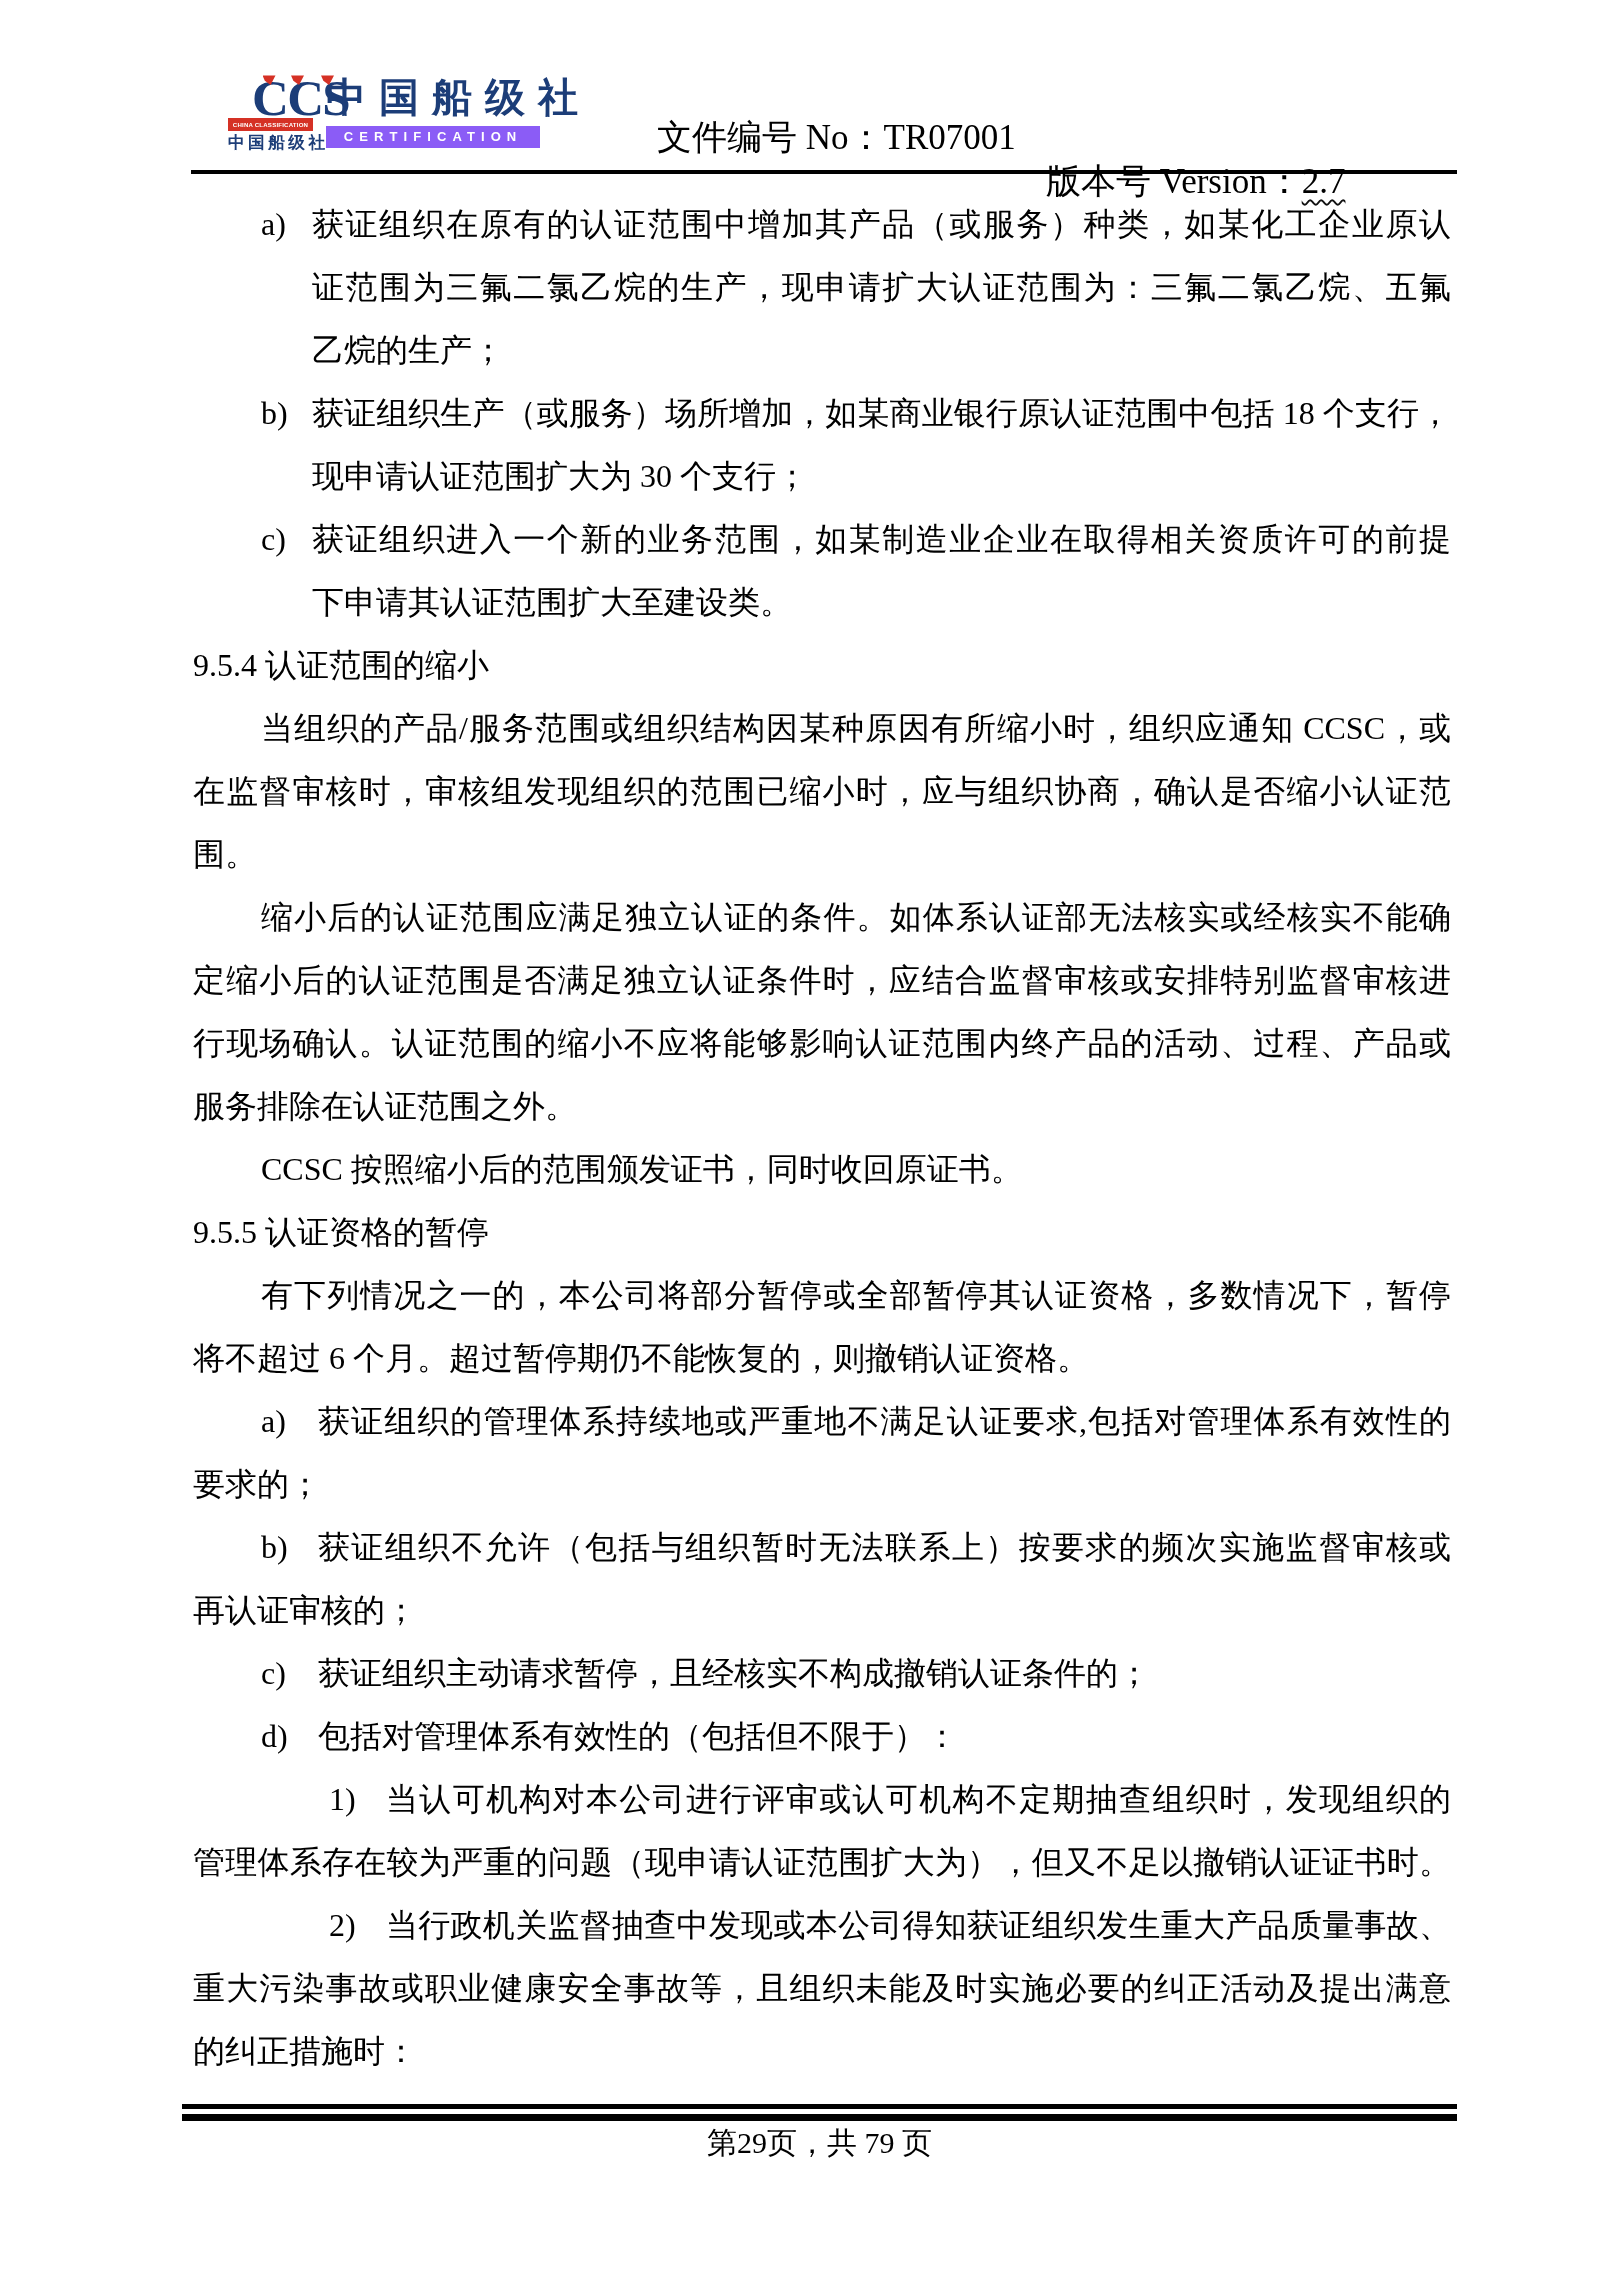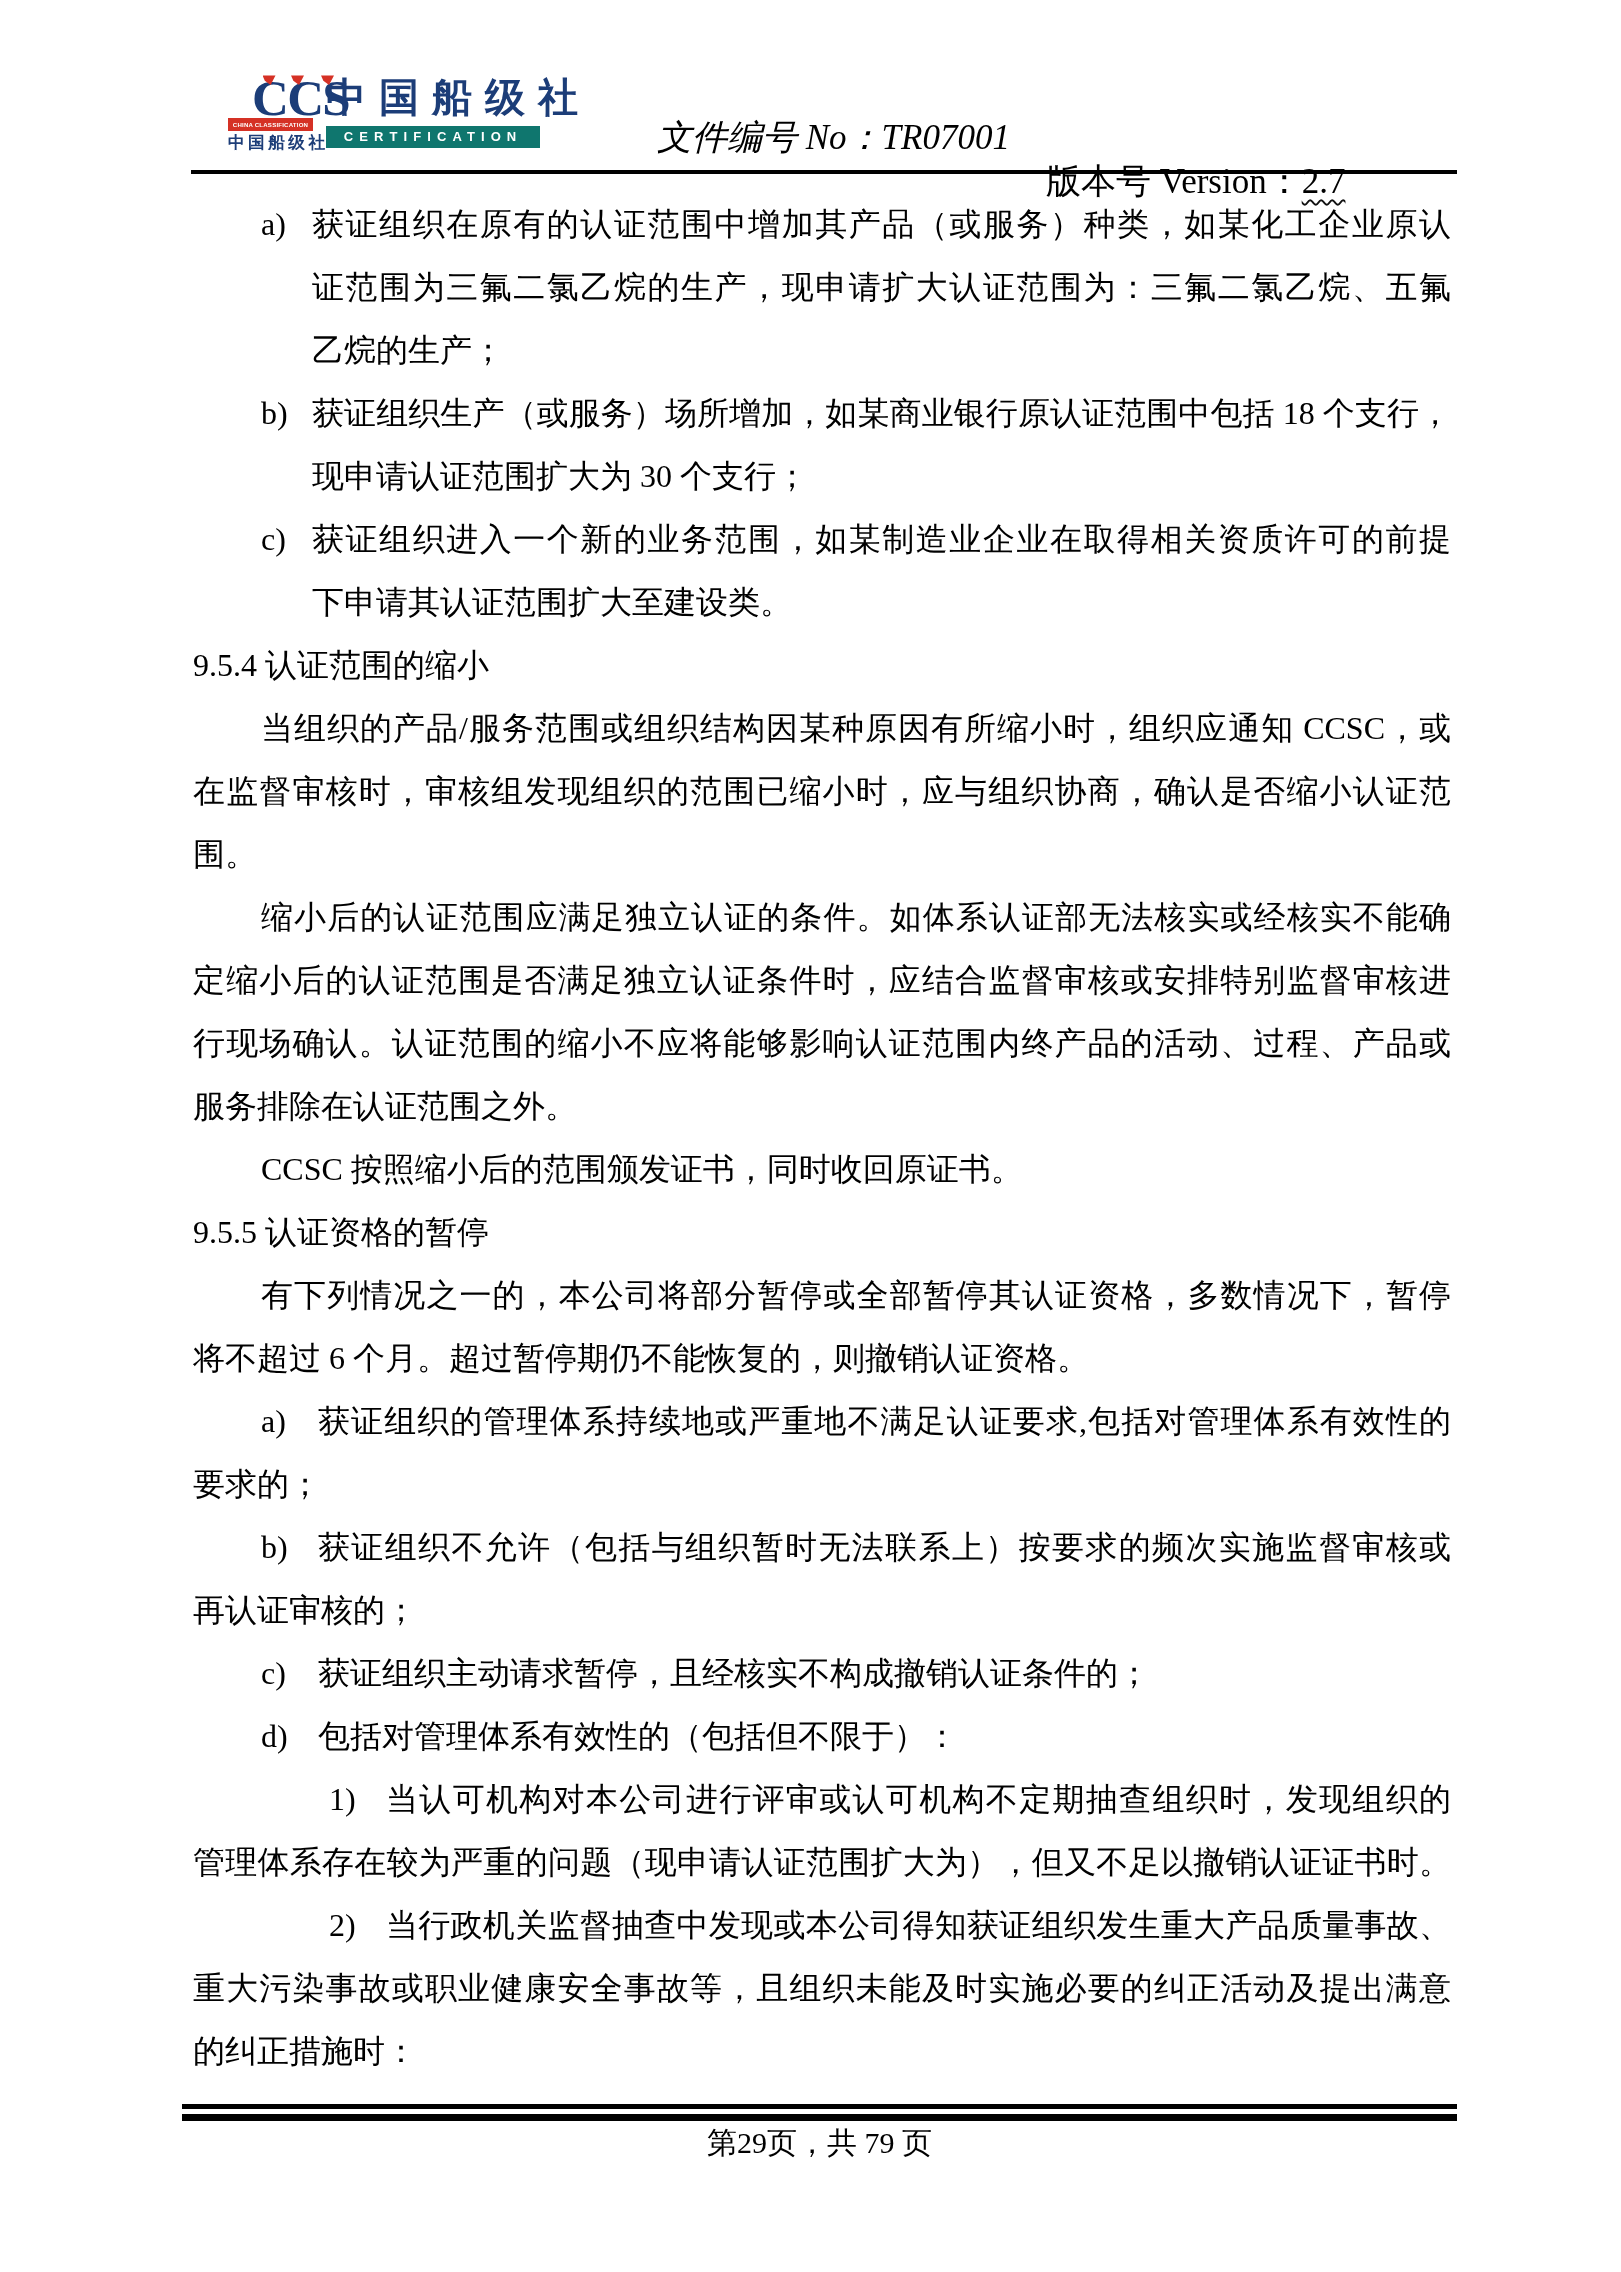--- a/index.html
+++ b/index.html
@@ -15,25 +15,25 @@
   .flag{position:absolute;top:-2.6px;width:13px;height:9.6px;background:#d53125;
         clip-path:polygon(0 0,100% 0,62% 100%,18% 55%);}
   .f1{left:10.5px;} .f2{left:39px;} .f3{left:69px;}
   .soc-en{position:absolute;left:0;top:40px;width:85px;height:13px;background:#d53125;
           color:#fff;font-family:"Liberation Sans",sans-serif;font-weight:bold;font-size:6.1px;
           line-height:13px;text-align:center;letter-spacing:0.2px;}
   .soc-cn{position:absolute;left:0;top:54px;width:85px;color:#1c3d78;font-weight:bold;
           font-size:16.6px;letter-spacing:3.5px;text-align:center;white-space:nowrap;}
   .company-cn{position:absolute;left:98px;top:-3.5px;font-family:"Liberation Sans",sans-serif;
           font-weight:bold;font-size:40px;line-height:44px;color:#1c3d78;letter-spacing:13px;white-space:nowrap;}
-  .cert-bar{position:absolute;left:98px;top:48px;width:214px;height:22px;background:#0f766e;
+  .cert-bar{position:absolute;left:98px;top:48px;width:214px;height:22px;background:#8b5cf6;
           color:#fff;font-family:"Liberation Sans",sans-serif;font-weight:bold;font-size:13px;
           line-height:22px;text-align:center;letter-spacing:6.1px;}
   .hdr-info{position:absolute;top:114px;font-size:35px;white-space:nowrap;}
-  .doc-no{left:657px;font-style:italic;}
+  .doc-no{left:657px;}
   .version{left:1046px;margin-top:44px;}
   .wavy{text-decoration:underline;text-decoration-style:wavy;text-decoration-color:#111;
         text-decoration-thickness:1.7px;text-underline-offset:6.1px;}
   .hdr-rule{position:absolute;left:191px;top:170px;width:1266px;height:4.4px;background:#000;}
   
   .body-text{position:absolute;left:193px;top:193px;width:1258px;font-size:32px;}
   .bl{position:relative;height:63px;line-height:63px;white-space:nowrap;}
   .j{text-align:justify;text-align-last:justify;white-space:normal;}
   .h{padding-left:0;}
   .pf{padding-left:68px;}

